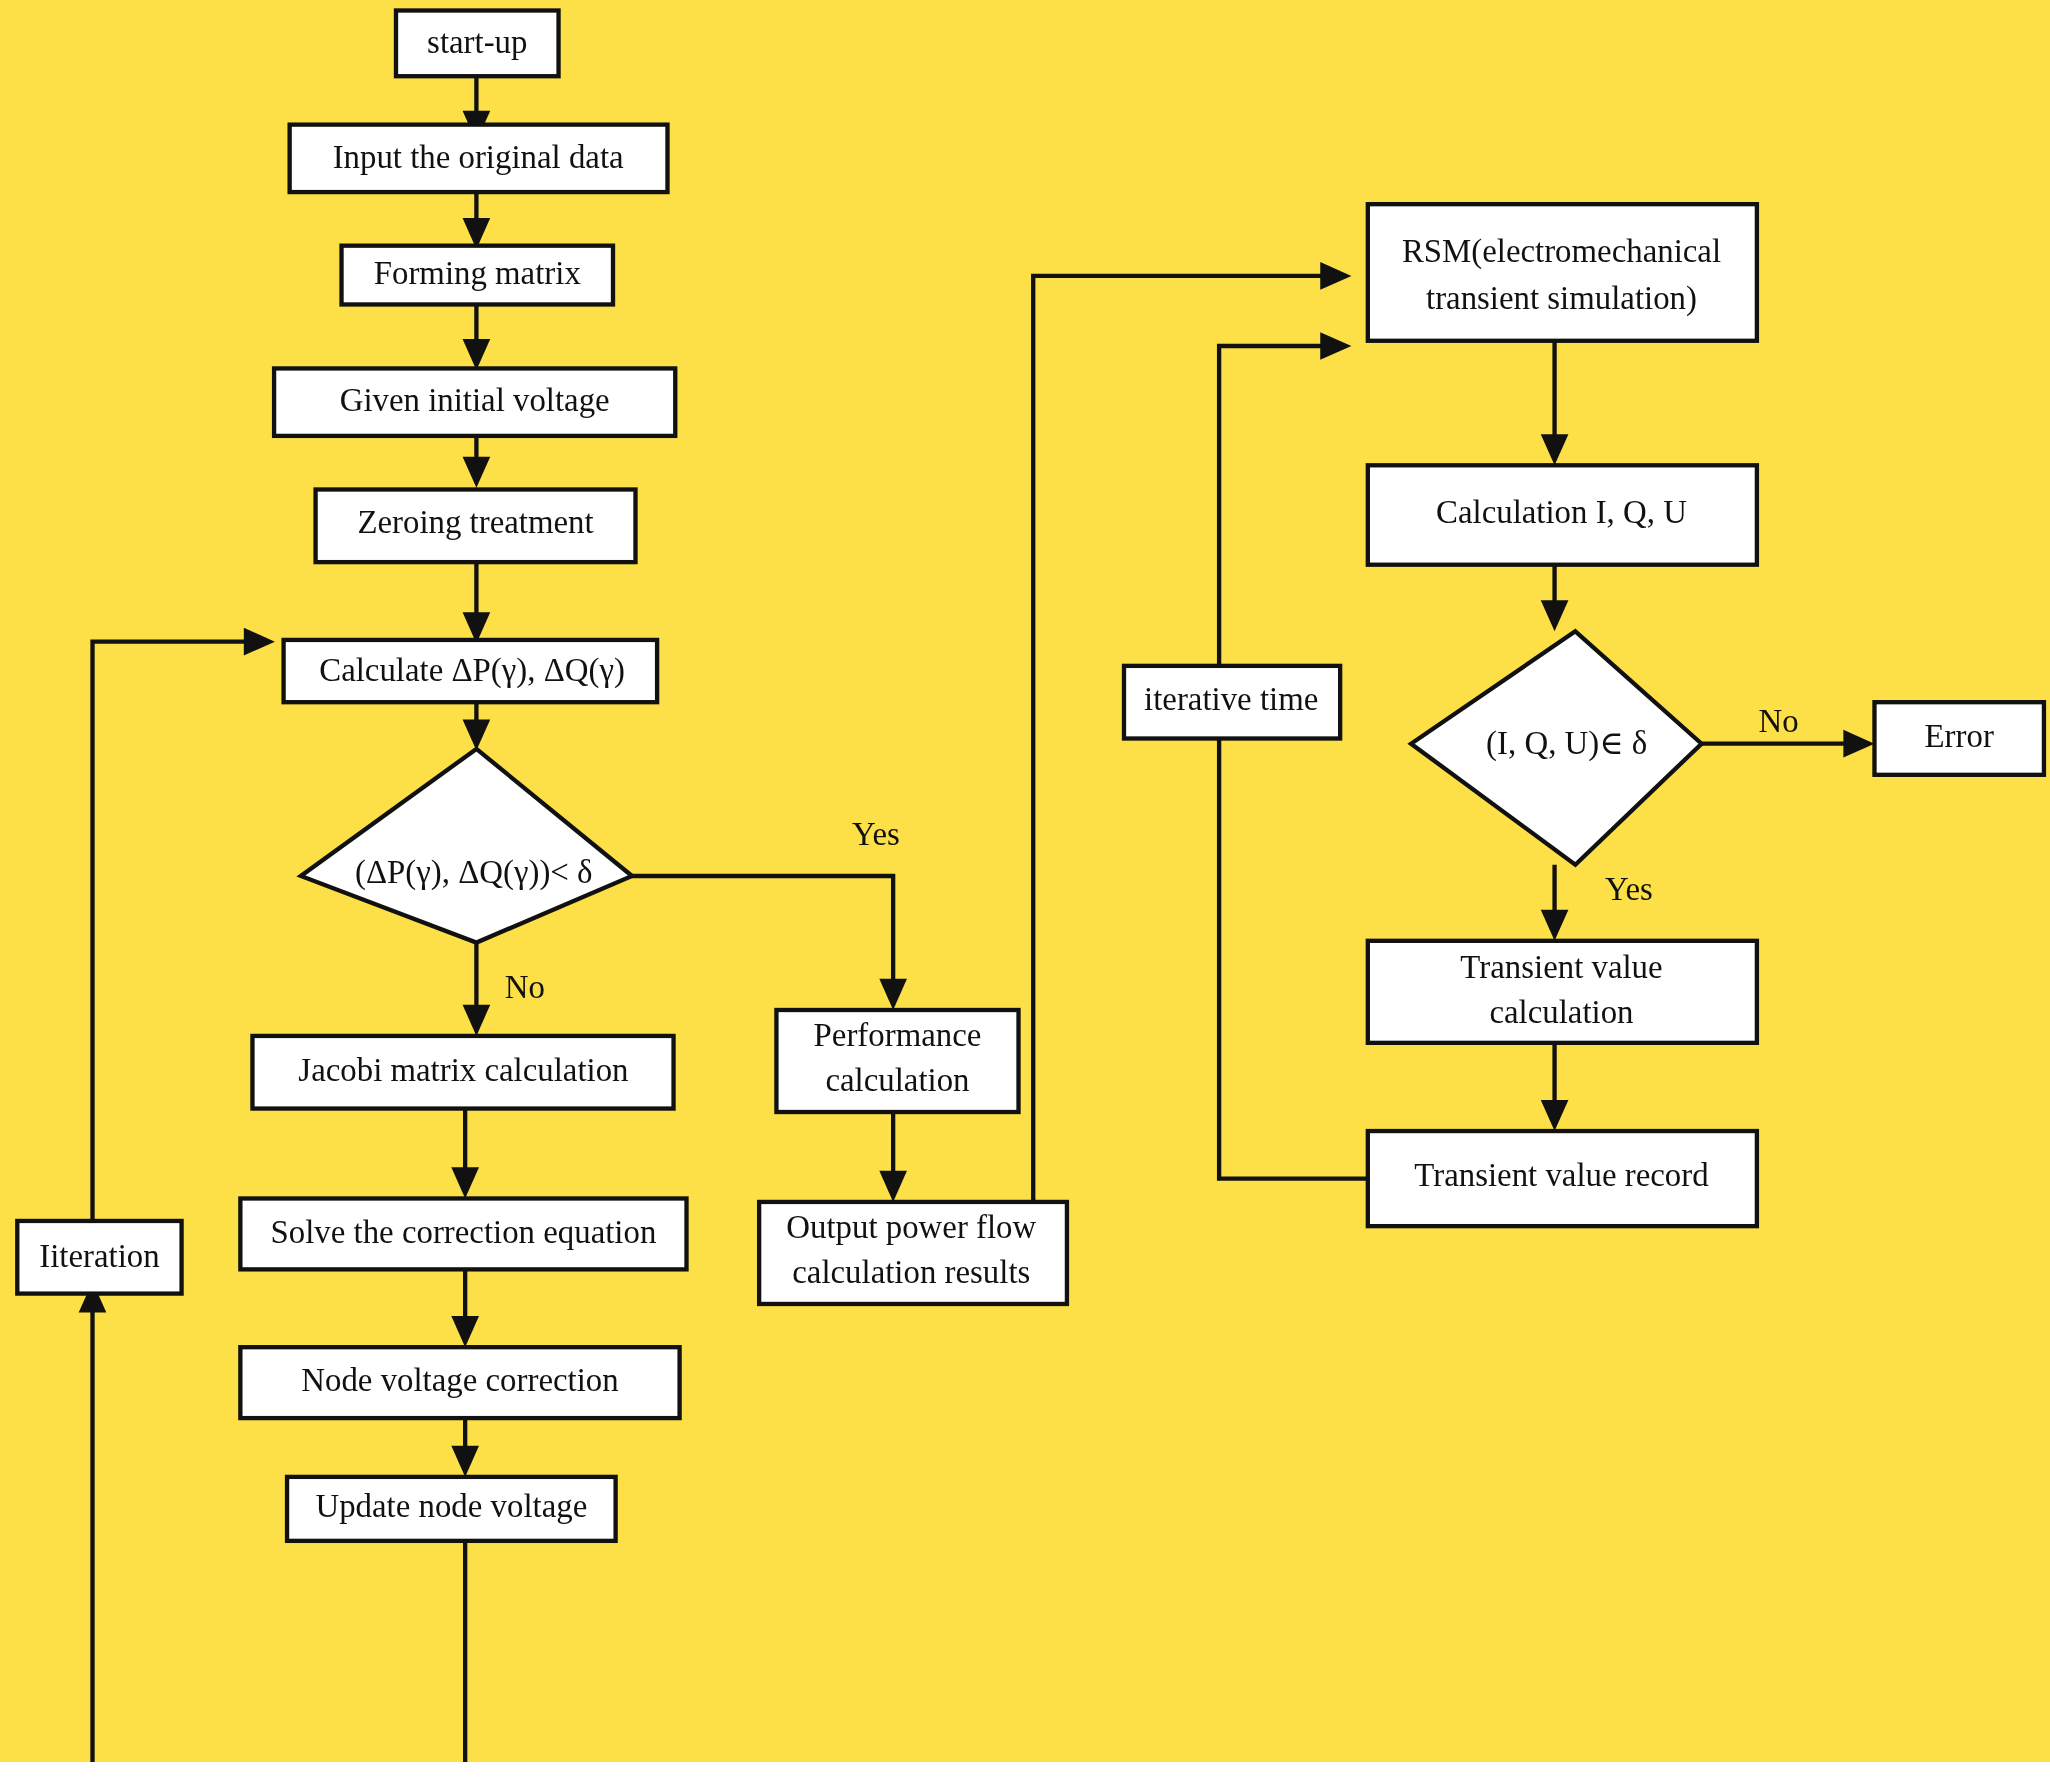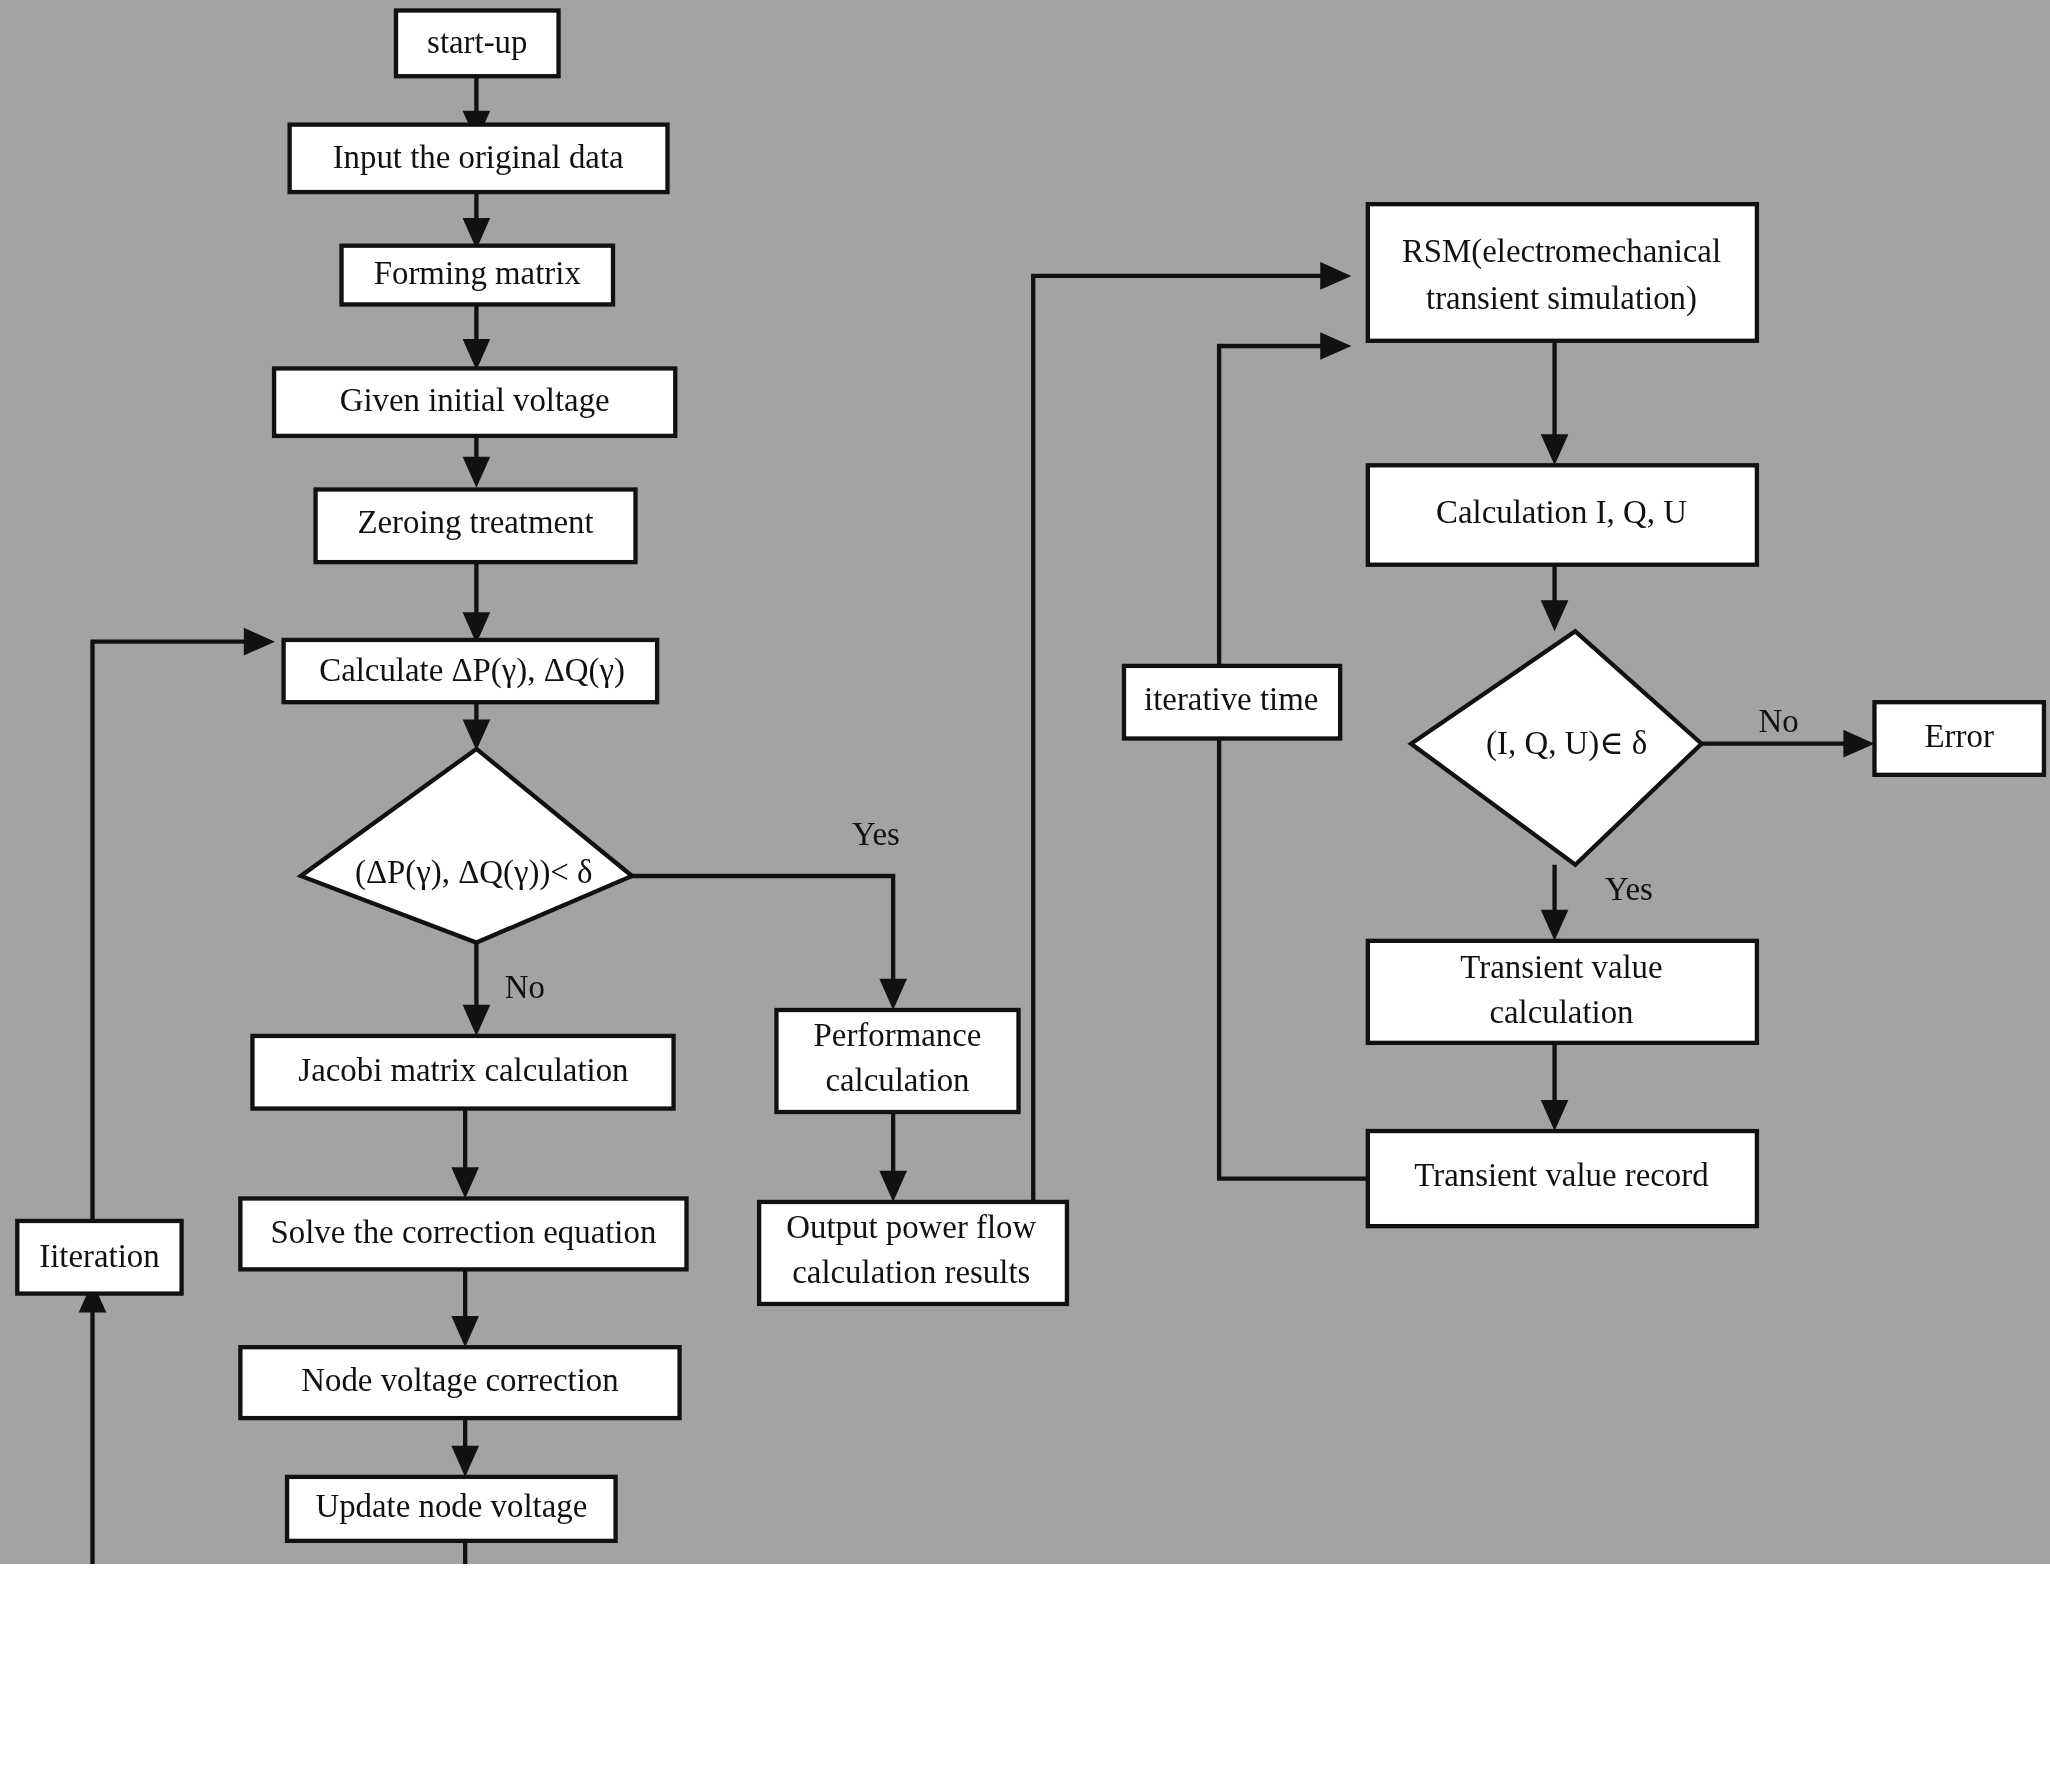--- a/index.html
+++ b/index.html
@@ -7,22 +7,22 @@
     margin: 0;
     padding: 0;
     background: #ffffff;
   }
   body {
     font-family: "Liberation Serif", "DejaVu Serif", serif;
   }
   #flow-root {
     position: relative;
     width: 2050px;
-    height: 1564px;
-    background: #a3a3a3;
+    height: 1762px;
+    background: #fde047;
     overflow: hidden;
   }
   svg#flow-svg {
     position: absolute;
     left: 0;
     top: 0;
     width: 2050px;
     height: 1790px;
   }
   .edge {

